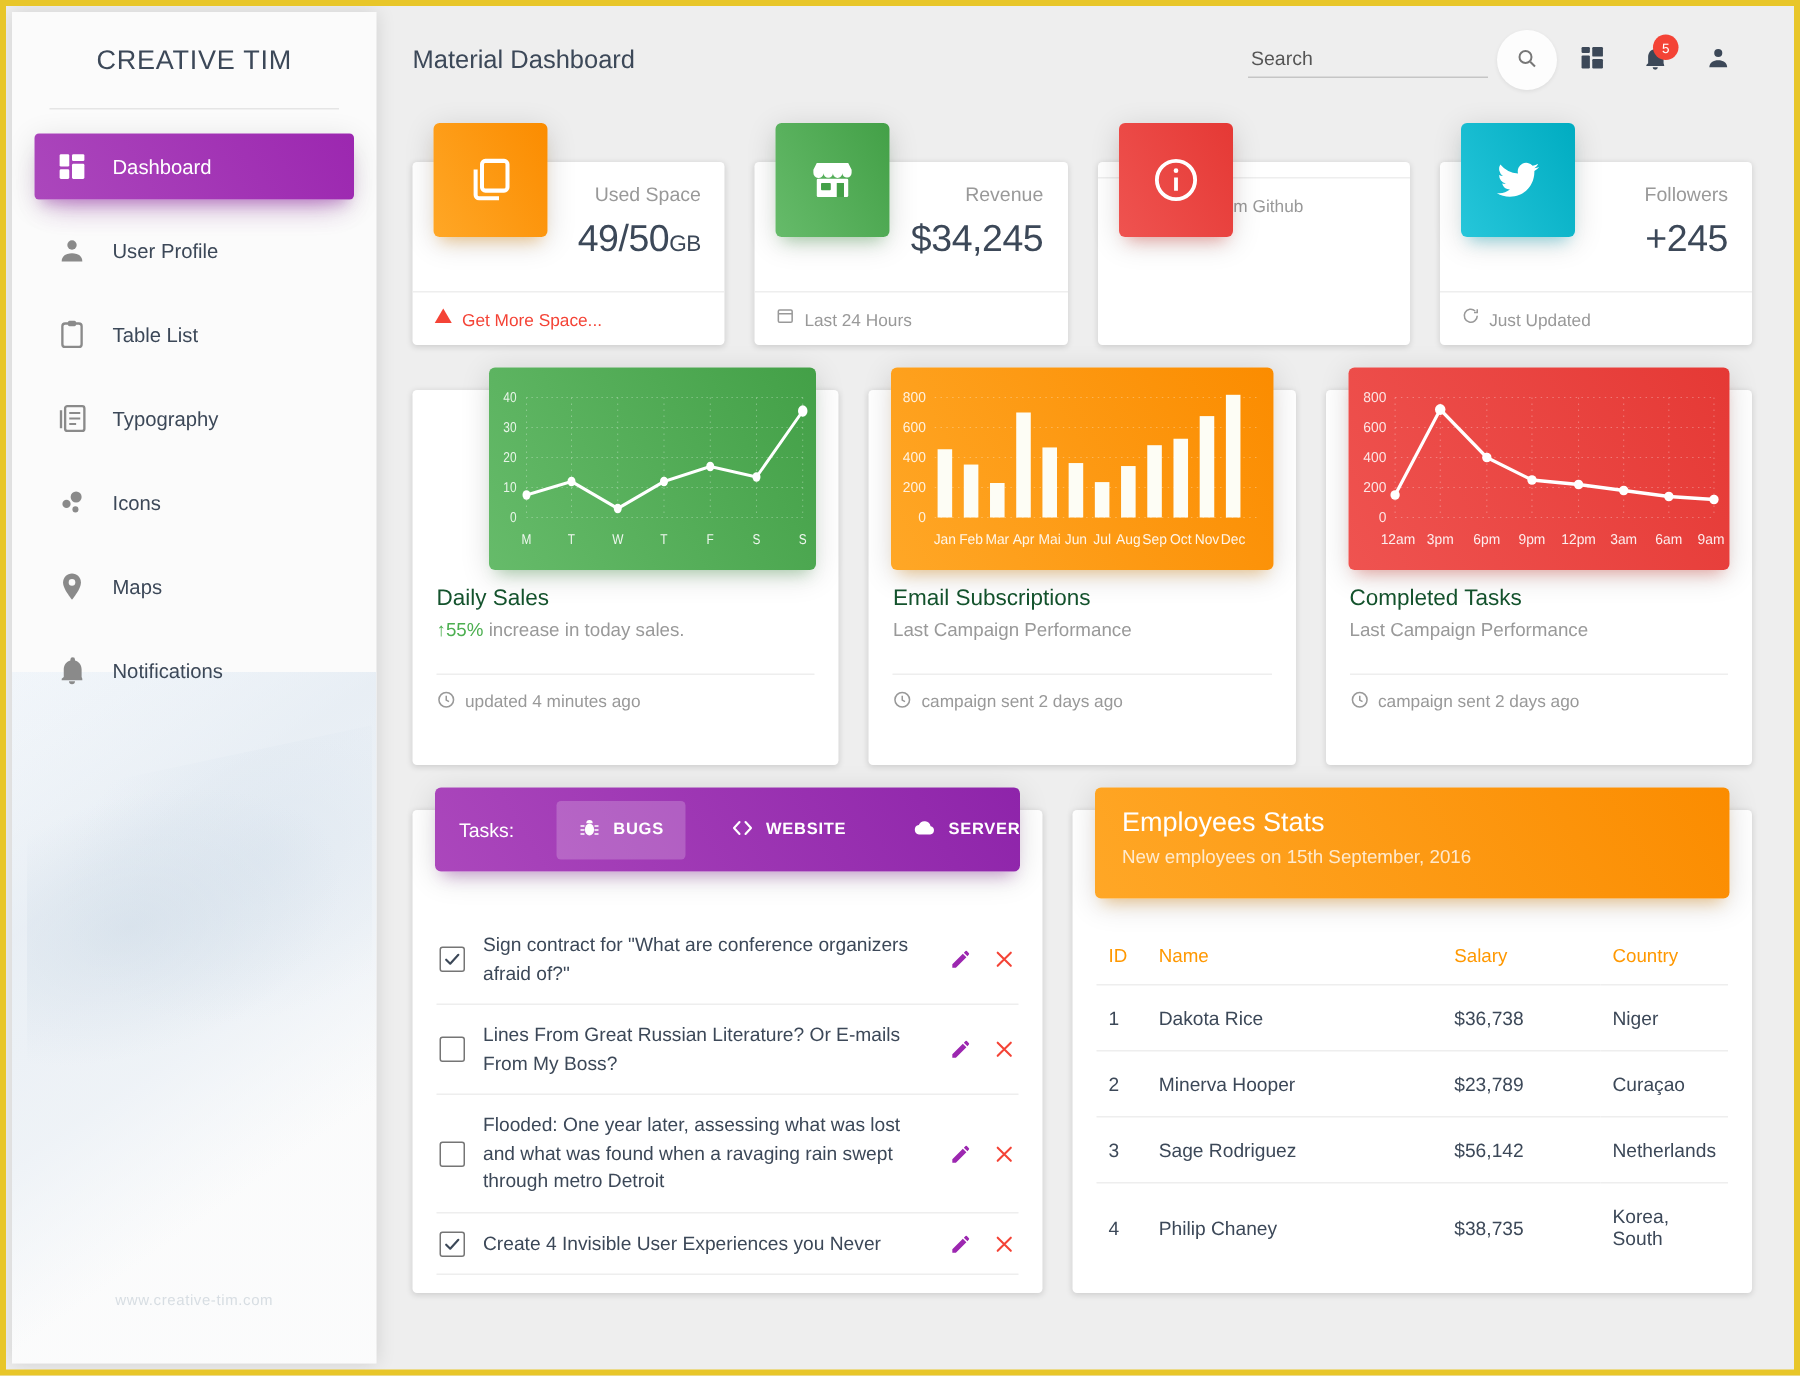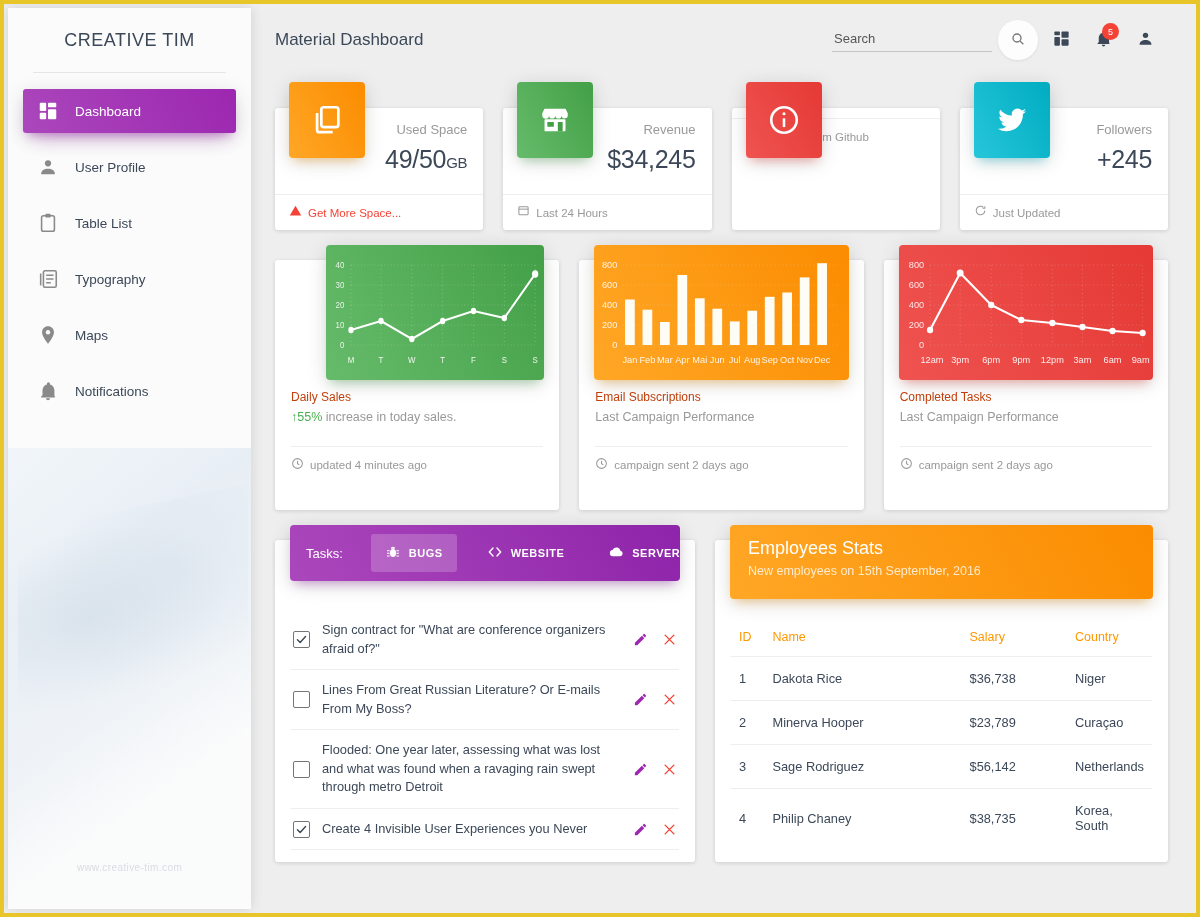--- a/index.html
+++ b/index.html
@@ -140,21 +140,21 @@
     min-height: 250px;
   }
   .chart-box {
     position: absolute; left: 15px; right: 15px; top: -15px; height: 135px;
     border-radius: 4px; overflow: hidden;
   }
   .cb-green { background: linear-gradient(60deg,#66bb6a,#43a047); box-shadow: 0 4px 20px 0 rgba(0,0,0,.14), 0 7px 10px -5px rgba(76,175,80,.4); margin-left: 36px; }
   .cb-orange{ background: linear-gradient(60deg,#ffa726,#fb8c00); box-shadow: 0 4px 20px 0 rgba(0,0,0,.14), 0 7px 10px -5px rgba(255,152,0,.4); }
   .cb-red   { background: linear-gradient(60deg,#ef5350,#e53935); box-shadow: 0 4px 20px 0 rgba(0,0,0,.14), 0 7px 10px -5px rgba(244,67,54,.4); }
   .chart-body { padding: 130px 0 0 0; }
-  .chart-title { font-size: 12px; color: #c2410c; margin-bottom: 6px; }
+  .chart-title { font-size: 15px; color: #14532d; margin-bottom: 6px; }
   .chart-sub { font-size: 12.5px; color: #999; }
   .chart-sub .up { color: #4caf50; }
   .chart-foot { display: flex; align-items: center; gap: 6px; font-size: 11.5px; color: #999; padding: 30px 0 12px 0; border-top: 1px solid #eee; margin-top: 22px; }
   .chart-foot { padding-top: 10px; }
   .chart-foot svg { width: 13px; height: 13px; }
 
   svg.plot { width: 100%; height: 100%; display: block; }
   .ax-lbl { font-family: "Liberation Sans", sans-serif; font-size: 9.5px; fill: rgba(255,255,255,.85); }
   .ax-lbl-x { font-family: "Liberation Sans", sans-serif; font-size: 9.5px; fill: rgba(255,255,255,.9); }
 
@@ -279,20 +279,30 @@
         <span class="ico">
           <svg viewBox="0 0 24 24" fill="none" stroke="currentColor" stroke-width="1.7">
               <rect x="7" y="3" width="14" height="18" rx="1.6"></rect>
               <path d="M4 6v13"></path>
               <path d="M10 8h8M10 12h8M10 16h5" stroke-width="1.6"></path>
             </svg>
         </span>
         <span>Typography</span>
       </div>
 
+      <div class="nav-item">
+        <span class="ico">
+          <svg viewBox="0 0 24 24" fill="currentColor">
+              <circle cx="15" cy="8" r="4"></circle>
+              <circle cx="8" cy="13" r="3"></circle>
+              <circle cx="14.5" cy="17" r="2.2"></circle>
+            </svg>
+        </span>
+        <span>Icons</span>
+      </div>
 
       <div class="nav-item">
         <span class="ico">
           <svg viewBox="0 0 24 24" fill="currentColor">
               <path d="M12 2.5c-3.6 0-6.5 2.9-6.5 6.5 0 4.9 6.5 12.5 6.5 12.5s6.5-7.6 6.5-12.5c0-3.6-2.9-6.5-6.5-6.5z"></path>
               <circle cx="12" cy="9" r="2.4" fill="#fbfbfb"></circle>
             </svg>
         </span>
         <span>Maps</span>
       </div>

